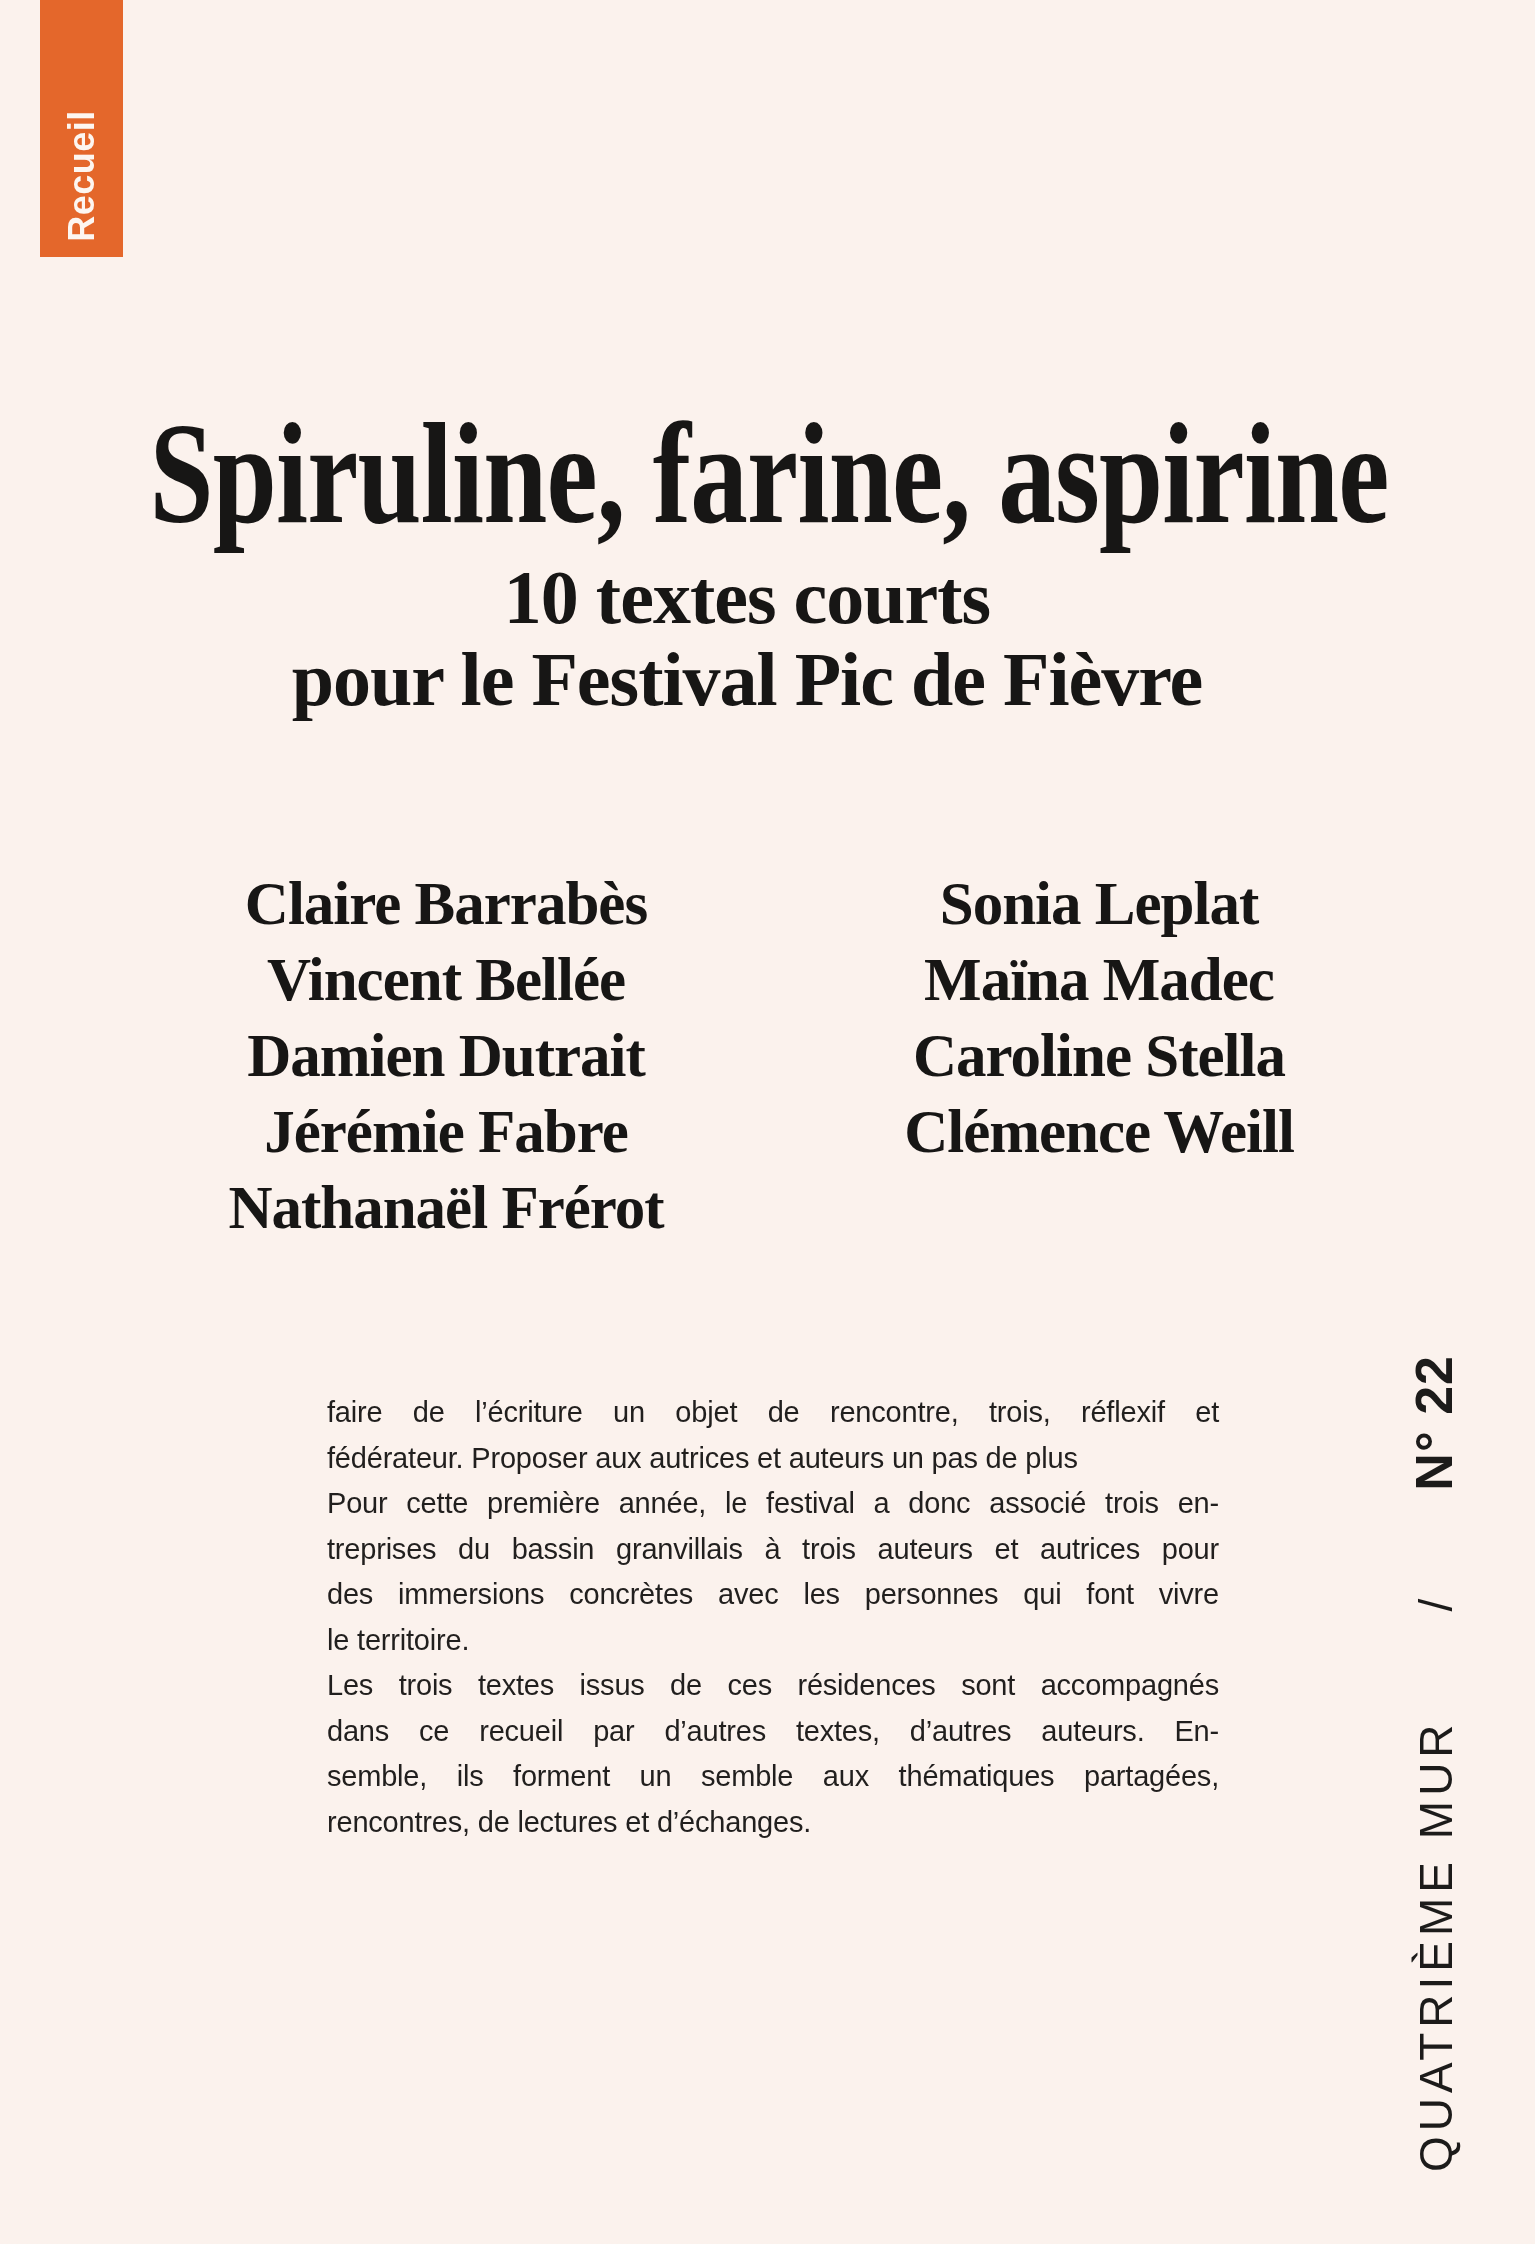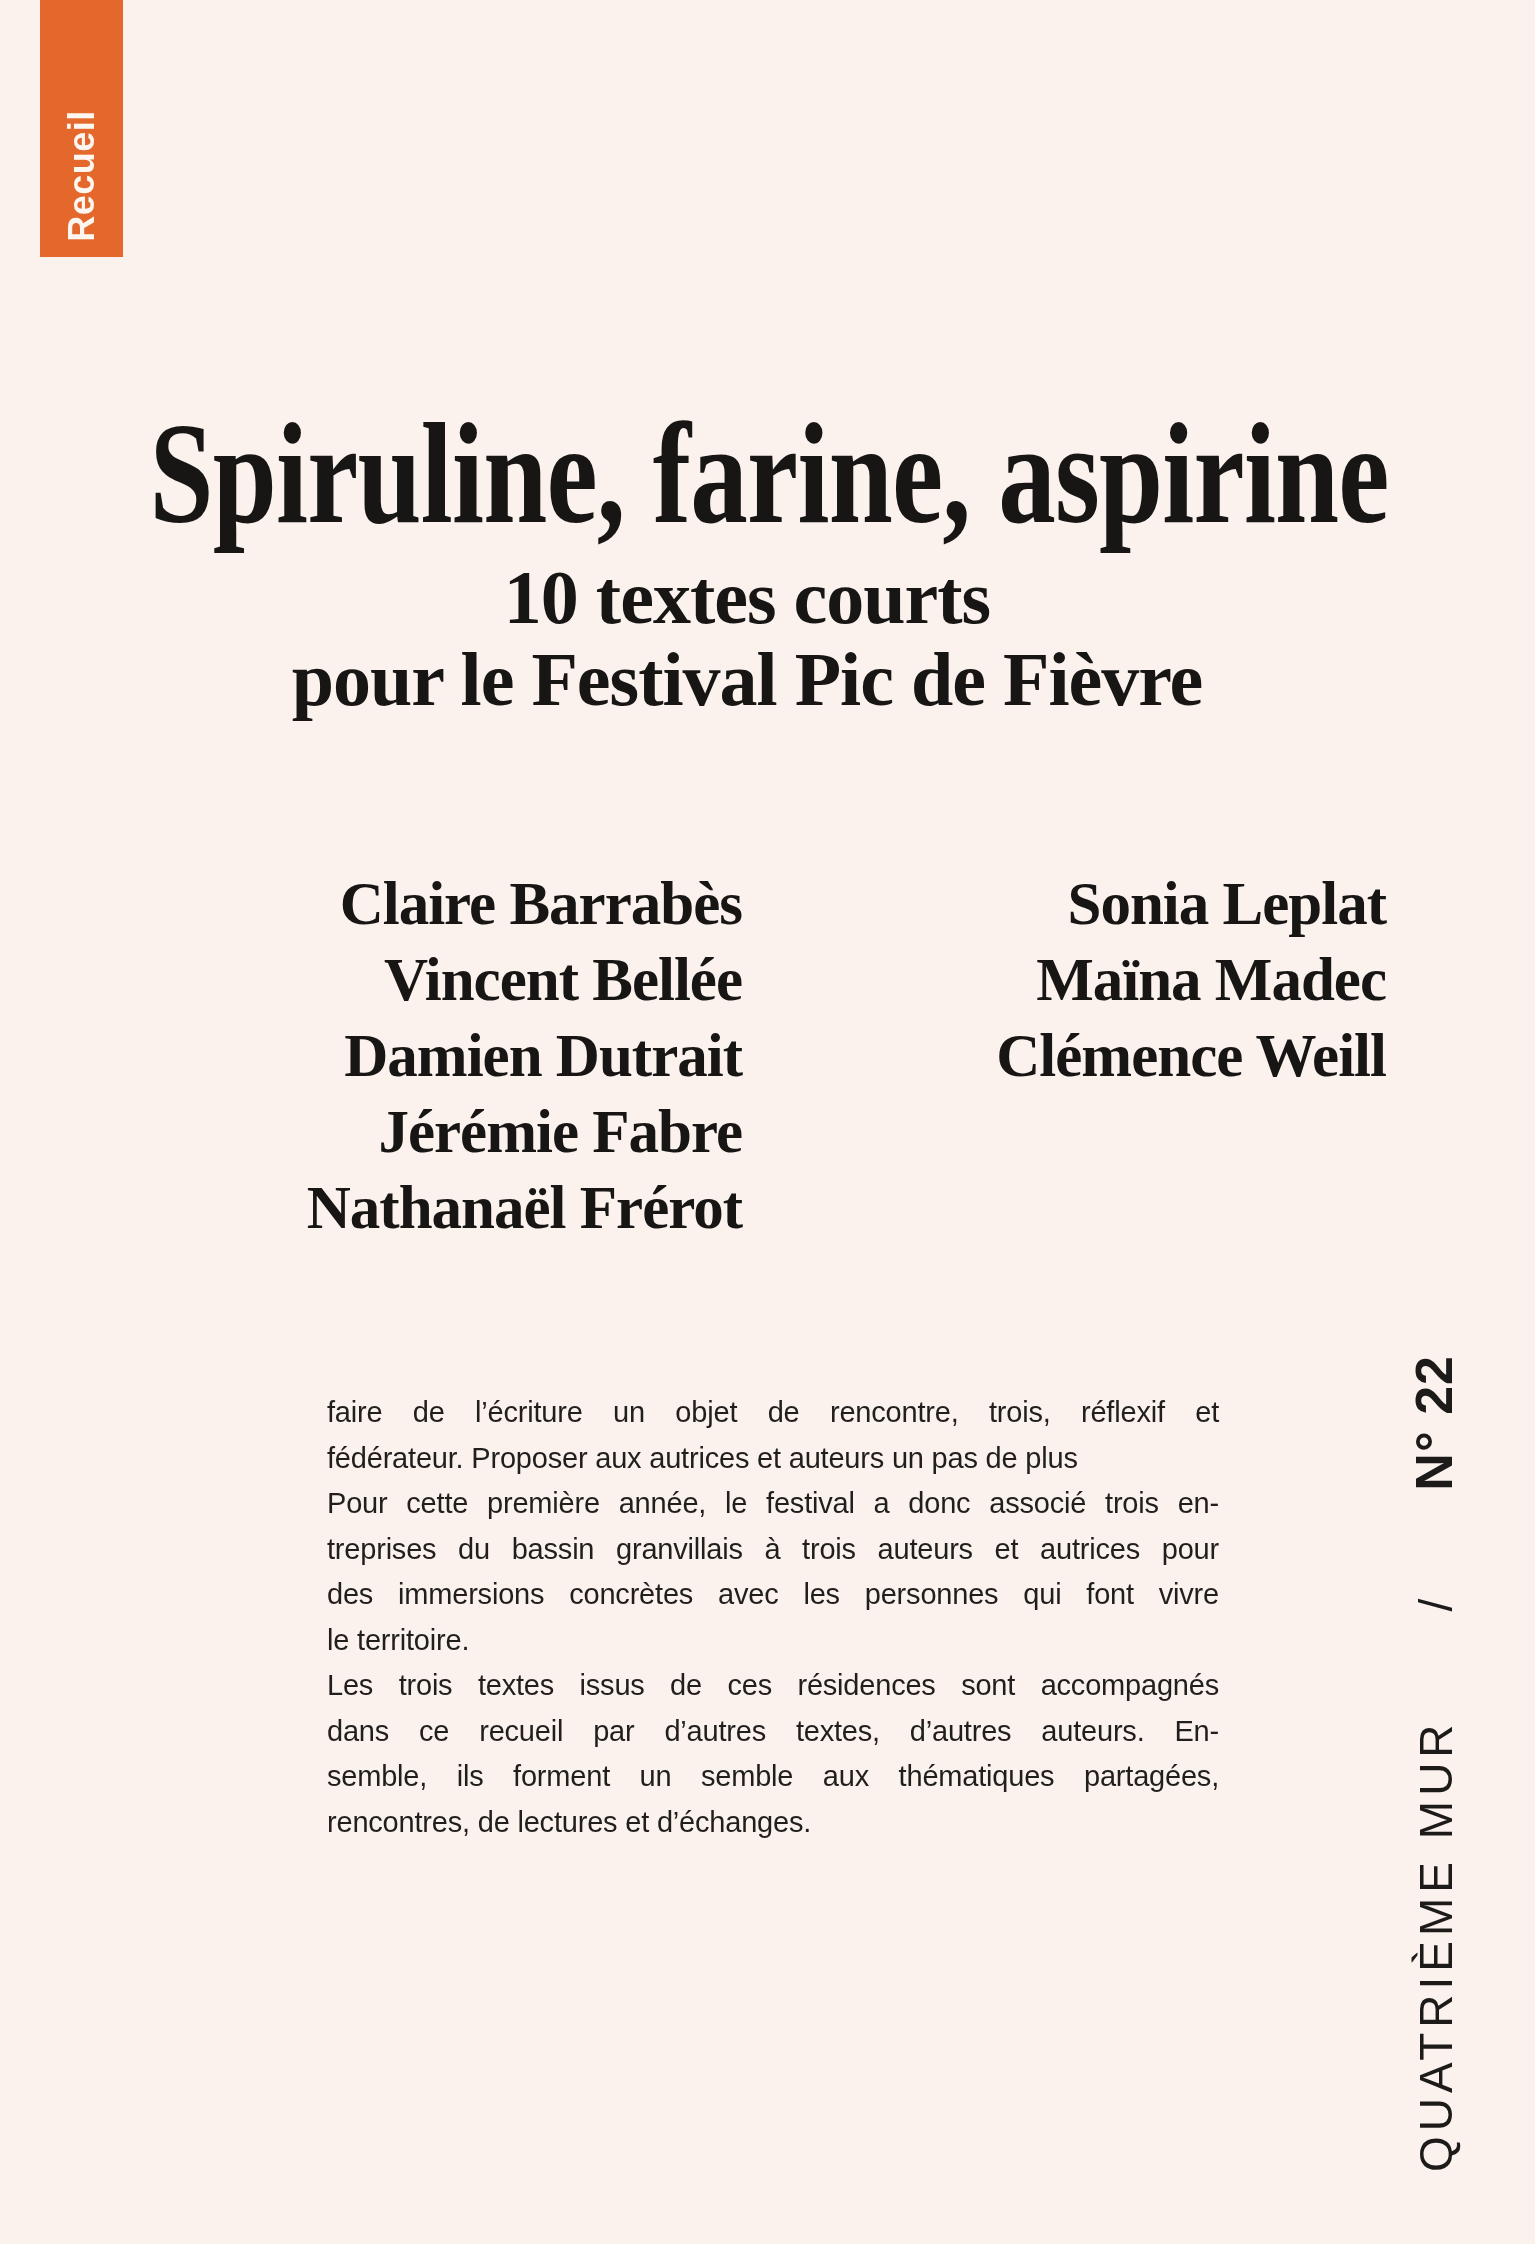--- a/index.html
+++ b/index.html
@@ -68,21 +68,21 @@
     top: 866px;
   }
   .authors-col.left  { left: 150px; width: 592px; }
   .authors-col.right { left: 812px; width: 574px; }
   .author {
     font-family: "Liberation Serif", serif;
     font-weight: bold;
     font-size: 61px;
     line-height: 76px;
     letter-spacing: -1px;
-    text-align: right;
+    text-align: center;
     white-space: nowrap;
     color: #171615;
   }
 
   
   .intro {
     position: absolute;
     left: 327px; top: 1390px;
     width: 892px;
     font-size: 29px;
@@ -142,20 +142,21 @@
       <div class="author">Claire Barrabès</div>
       <div class="author">Vincent Bellée</div>
       <div class="author">Damien Dutrait</div>
       <div class="author">Jérémie Fabre</div>
       <div class="author">Nathanaël Frérot</div>
     </div>
 
   <div class="authors-col right">
       <div class="author">Sonia Leplat</div>
       <div class="author">Maïna Madec</div>
+      <div class="author">Caroline Stella</div>
       <div class="author">Clémence Weill</div>
     </div>
 
   <div class="intro">
     <div class="para">
         <div class="line">faire de l’écriture un objet de rencontre, trois, réflexif et</div>
         <div class="line">fédérateur. Proposer aux autrices et auteurs un pas de plus</div>
       </div>
     <div class="para">
         <div class="line">Pour cette première année, le festival a donc associé trois en-</div>

